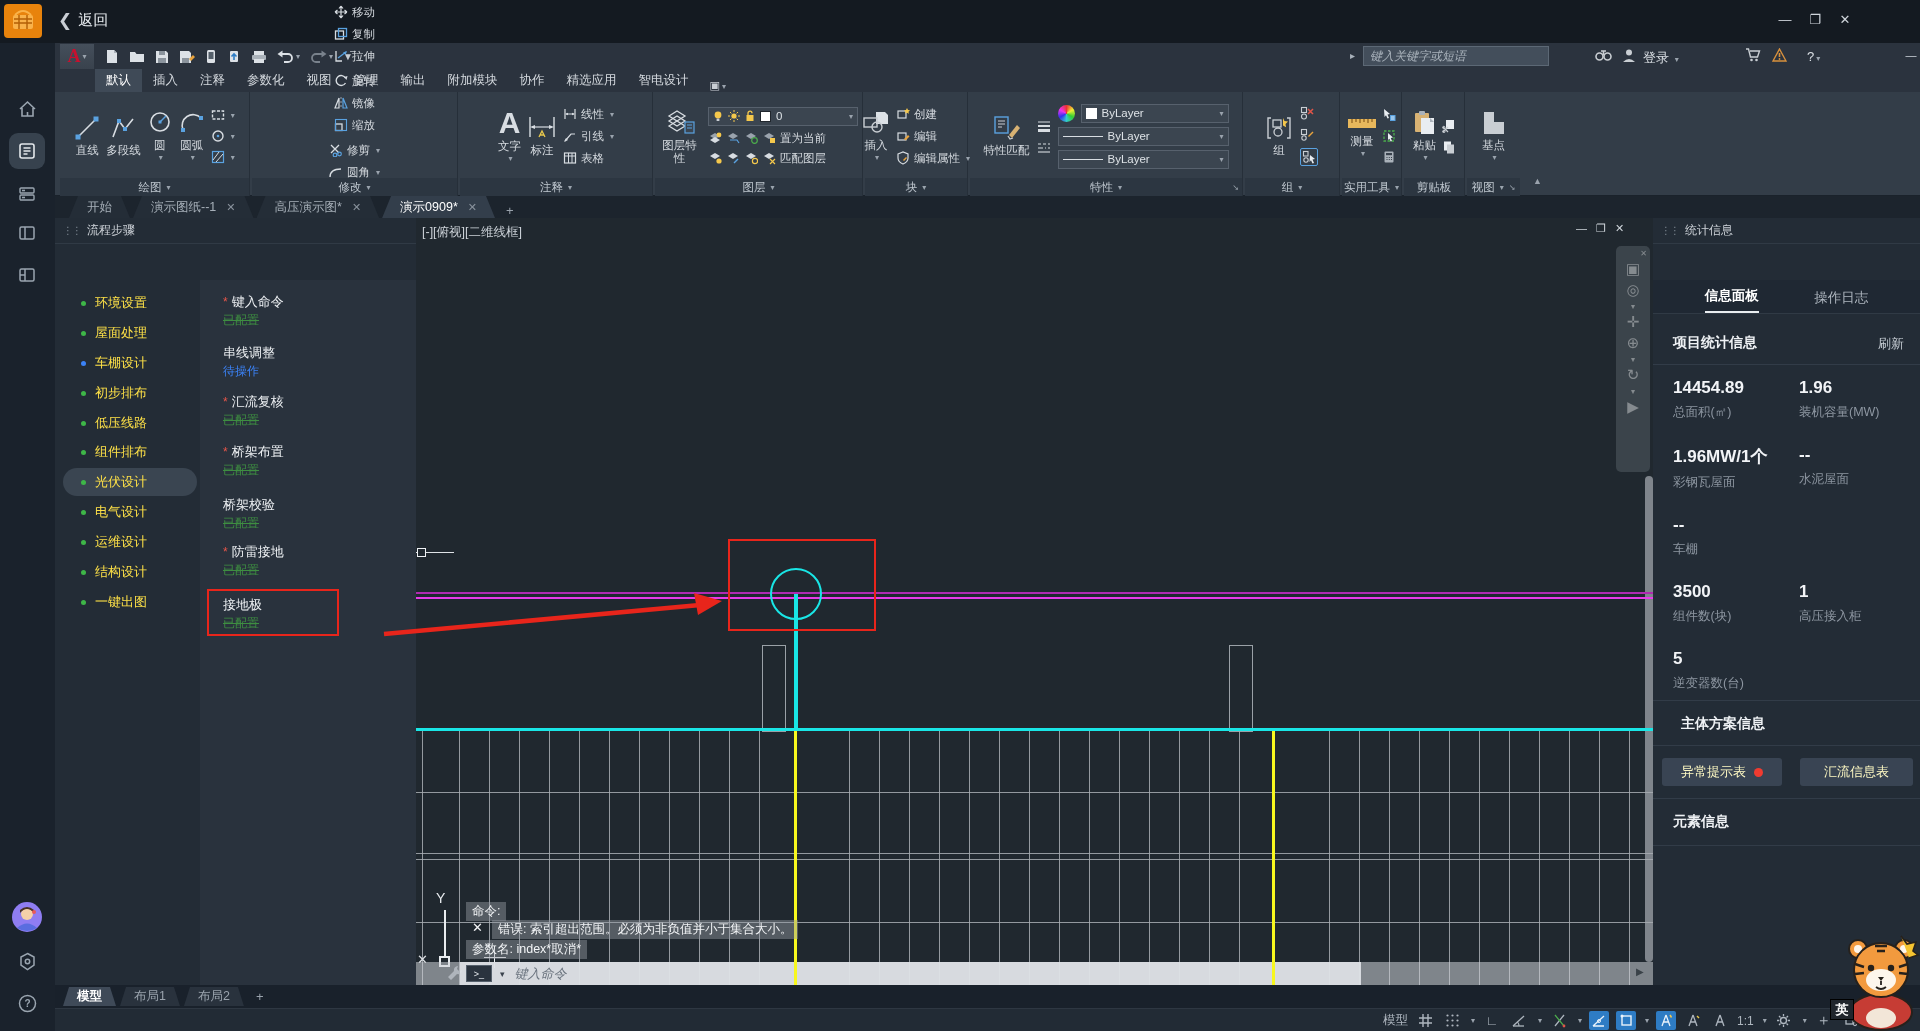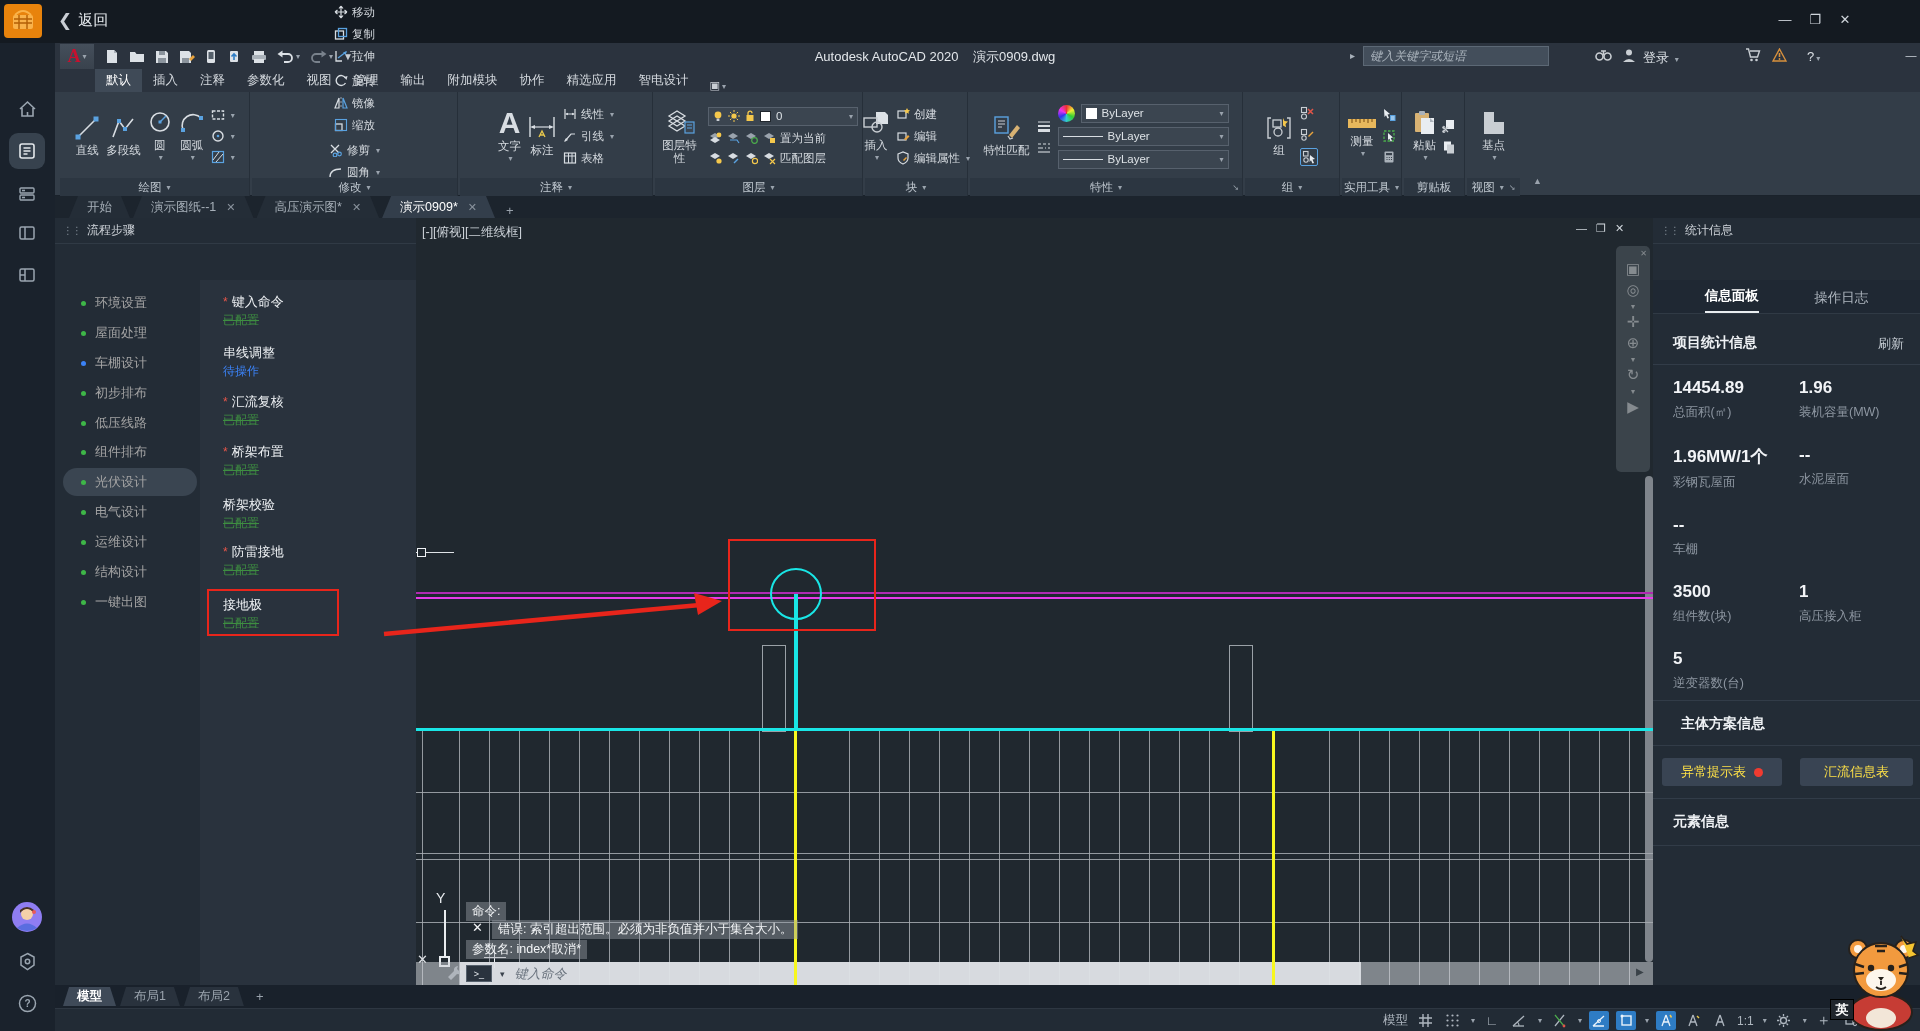--- a/index.html
+++ b/index.html
@@ -40,35 +40,35 @@
   .ddrow{display:flex;align-items:center;background:#3b4550;border:1px solid #57616d;height:19px;font-size:11.5px;color:#dde2e6;padding:0 4px;gap:5px;}
   
   #ftabs{left:55px;top:196px;width:1865px;height:22px;background:#1c242d;display:flex;align-items:flex-end;padding-left:14px;gap:3px;}
   .ftab{height:22px;display:flex;align-items:center;gap:10px;padding:0 18px;font-size:12.5px;color:#a7b0b9;background:#242d37;clip-path:polygon(9px 0,calc(100% - 9px) 0,100% 100%,0 100%);}
   .ftab.active{background:#333e4b;color:#fff;}
   .ftab .x{font-size:11px;color:#8a939d;}
   
   .spanel{background:#232c36;}
   .phead{height:26px;border-bottom:1px solid #303a45;display:flex;align-items:center;padding:0 8px;color:#ced3d9;font-size:12px;gap:6px;}
   .dots{color:#7d8792;font-size:10px;letter-spacing:-1px;}
-  .step{position:absolute;left:26px;display:flex;align-items:center;gap:9px;font-size:13px;color:#a3a3a3;height:20px;cursor:pointer;text-align:right;}
+  .step{position:absolute;left:26px;display:flex;align-items:center;gap:9px;font-size:13px;color:#fde047;height:20px;cursor:pointer;text-align:right;}
   .dot{width:5px;height:5px;border-radius:50%;}
   .dot.green{background:#3eb648;}
   .dot.blue{background:#3b82f6;}
   .sub-t{position:absolute;left:168px;font-size:13px;color:#eef1f4;height:20px;display:flex;align-items:center;cursor:pointer;}
   .star{color:#e8564a;margin-right:4px;font-size:12px;}
   .sub-s{position:absolute;left:168px;font-size:12px;height:16px;display:flex;align-items:center;}
   .st-done{color:#3e8e41;text-decoration:line-through;}
   .st-pending{color:#3b82f6;}
   
   .divider{position:absolute;left:0;width:267px;height:1px;background:#323c48;}
   .sec-title{position:absolute;left:20px;color:#eef1f4;font-size:14px;font-weight:bold;}
   .stat-val{color:#f2f4f7;font-size:17px;font-weight:bold;}
   .stat-lab{color:#8d96a1;font-size:12.5px;margin-top:6px;}
-  .rbtn{position:absolute;top:540px;height:28px;background:#394453;border-radius:3px;color:#fde047;font-size:13px;display:flex;align-items:center;justify-content:center;gap:8px;cursor:pointer;}
+  .rbtn{position:absolute;top:540px;height:28px;background:#394453;border-radius:3px;color:#fef9c3;font-size:13px;display:flex;align-items:center;justify-content:center;gap:8px;cursor:pointer;}
   .rtab2{font-size:13.5px;color:#aeb6bf;padding-bottom:6px;cursor:pointer;}
   .rtab2.active{color:#fff;font-weight:bold;border-bottom:2px solid #e9edf0;}
   
   #canvas{left:416px;top:218px;width:1237px;height:767px;background:#20282f;overflow:hidden;}
   .gridv{left:0;top:512px;width:1237px;height:255px;background:repeating-linear-gradient(90deg,transparent 0 29px,rgba(168,173,179,.85) 29px 30px);background-position:14px 0;}
   .ghline{left:0;width:1237px;height:1px;background:rgba(168,173,179,.85);}
   .ggap{top:512px;height:255px;background:#20282f;}
   
   #ltabs{left:55px;top:985px;width:1865px;height:23px;background:#19212b;display:flex;align-items:center;padding-left:8px;gap:4px;}
   .ltab{height:19px;display:flex;align-items:center;padding:0 14px;font-size:12.5px;color:#9aa3ad;background:#29323d;clip-path:polygon(6px 0,calc(100% - 6px) 0,100% 100%,0 100%);}
@@ -217,24 +217,20 @@
           <span class="dd">▾</span>
         </span>
       <span class="ic">
           <svg width="17" height="13" viewBox="0 0 17 13">
             <path d="M13 4 H6 A4 4 0 0 0 6 12 H10" fill="none" stroke="#79828c" stroke-width="1.8"></path>
             <polygon points="11.5,0.5 11.5,7.5 16.5,4" fill="#79828c"></polygon>
           </svg>
           <span class="dd">▾</span>
         </span>
       <span class="ic" style="color:#c9ced4;font-size:10px;">▼̅</span>
-    </div>
-    <div id="title-center" class="ab">
-      <span>Autodesk AutoCAD 2020</span>&nbsp;&nbsp;&nbsp;
-      <span>演示0909.dwg</span>
     </div>
     <span class="ab" style="left:1295px;top:7px;color:#aab3bc;font-size:10px;">▸</span>
     <input id="searchbox" class="ab" placeholder="键入关键字或短语" style="">
     <span class="ab ic" style="left:1540px;top:5px;">
       <svg width="17" height="13" viewBox="0 0 17 13">
           <circle cx="4.5" cy="8.5" r="3.5" fill="none" stroke="#c9ced3" stroke-width="1.6"></circle>
           <circle cx="12.5" cy="8.5" r="3.5" fill="none" stroke="#c9ced3" stroke-width="1.6"></circle>
           <path d="M6 3h5M8.5 3v4" stroke="#c9ced3" stroke-width="1.6"></path>
         </svg>
     </span>

